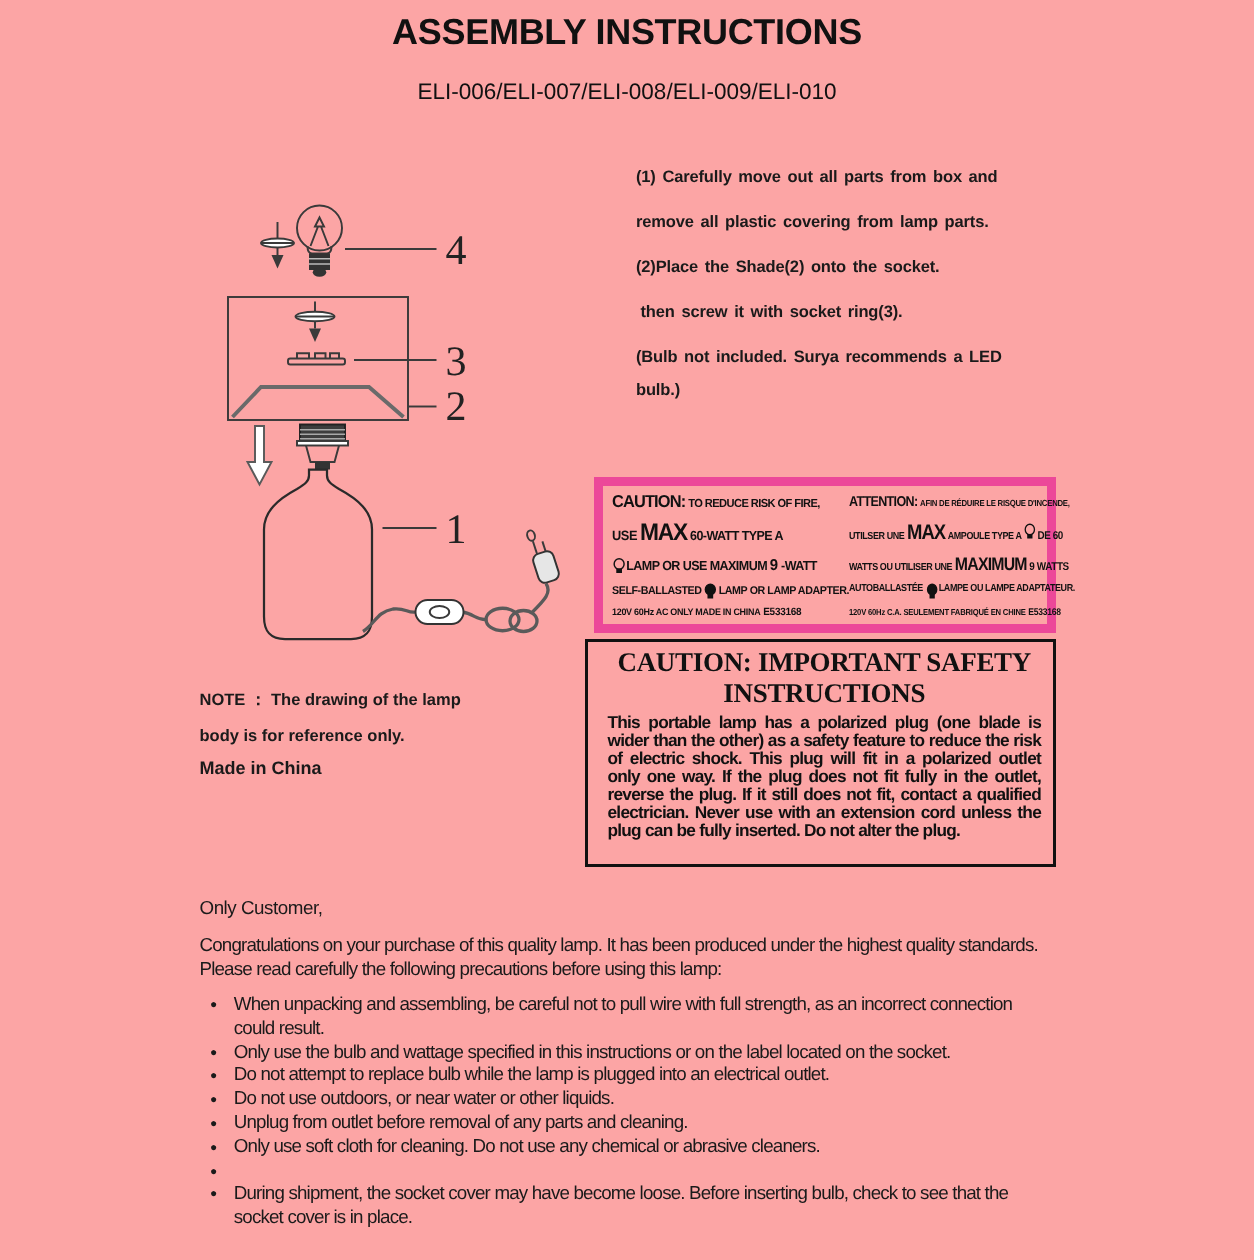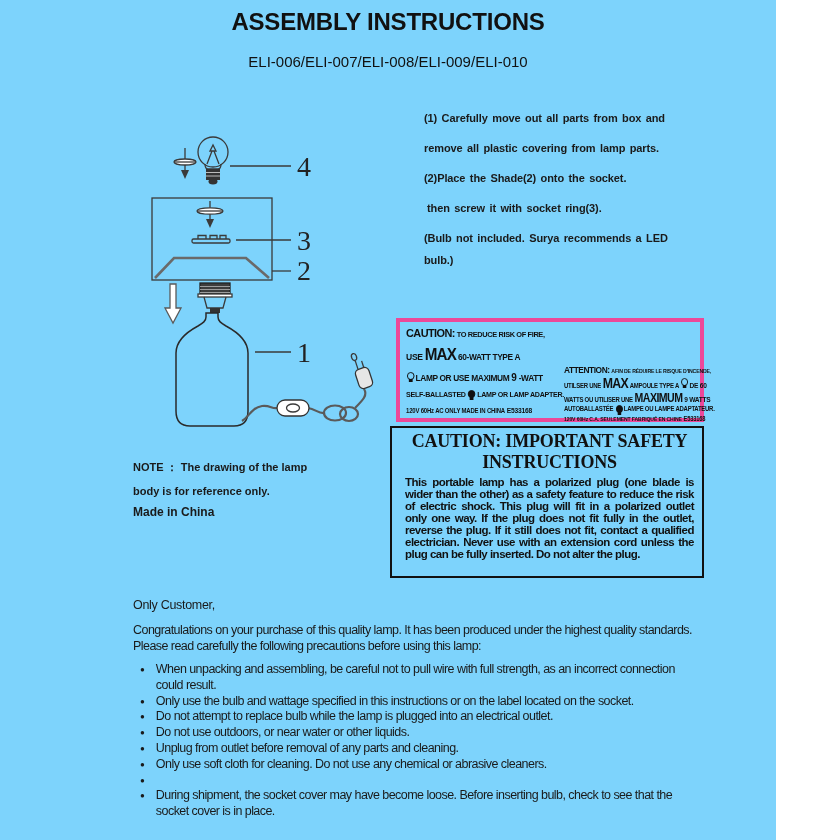--- a/index.html
+++ b/index.html
@@ -1,18 +1,18 @@
 <!DOCTYPE html>
 <html><head>
 <meta charset="utf-8">
 <style>
   * { margin:0; padding:0; box-sizing:border-box; }
   html,body { background:#fff; }
   .page {
-    position:relative; width:776px; height:840px; background:#7dd3fc;
+    position:relative; width:836px; height:840px; background:#fca5a5;
     font-family:"Liberation Sans", sans-serif; color:#1a1a1a; overflow:hidden;
   }
   .title {
     position:absolute; top:8px; left:0; width:100%; text-align:center;
     font-size:24px; font-weight:bold; letter-spacing:-0.2px; color:#111;
   }
   .models {
     position:absolute; top:53px; left:0; width:100%; text-align:center;
     font-size:15px; font-weight:normal; color:#111;
   }
@@ -28,26 +28,26 @@
   .steps .s:nth-child(6){ margin-bottom:5px; }
   .steps .s:nth-child(4){ padding-left:3px; }
 
   .note { position:absolute; left:133px; top:455px; width:210px;
     font-size:11px; font-weight:bold; line-height:24px; }
   .made { position:absolute; left:133px; top:505px; font-size:12px; font-weight:bold; }
 
   
   .label-box {
     position:absolute; left:396px; top:318px; width:308px; height:104px;
-    border:4px solid #ec4899; display:flex; gap:6px; padding:5px 20px 4px 6px;
+    border:6px solid #ec4899; display:flex; gap:6px; padding:5px 20px 4px 6px;
     font-weight:bold; color:#111;
   }
   .lcol { display:flex; flex-direction:column; justify-content:space-between; }
   .lcol.en { width:152px; }
-  .lcol.fr { flex:1;margin-top:37px; }
+  .lcol.fr { flex:1; }
   .lline { display:flex; align-items:baseline; gap:2px; white-space:nowrap;
     transform-origin:left center; }
   .lcol.en .lline { transform:scaleX(0.95); }
   .lcol.fr .lline { transform:scaleX(0.88); }
   .t-cap { font-size:11.5px; letter-spacing:-0.6px; }
   .t-s   { font-size:7.8px;  letter-spacing:-0.4px; }
   .t-use { font-size:9px;    letter-spacing:-0.3px; }
   .t-max { font-size:16px;   letter-spacing:-0.8px; }
   .t-m   { font-size:8.8px;  letter-spacing:-0.4px; }
   .t-n9  { font-size:10.5px; }

